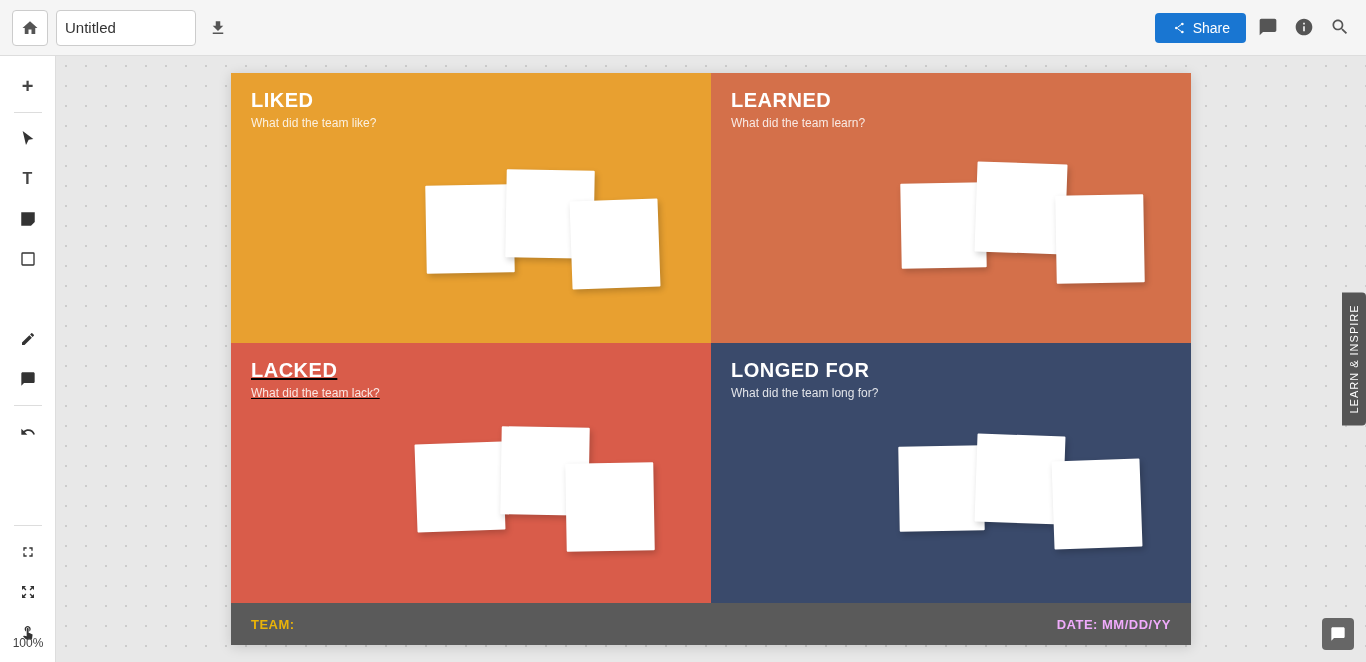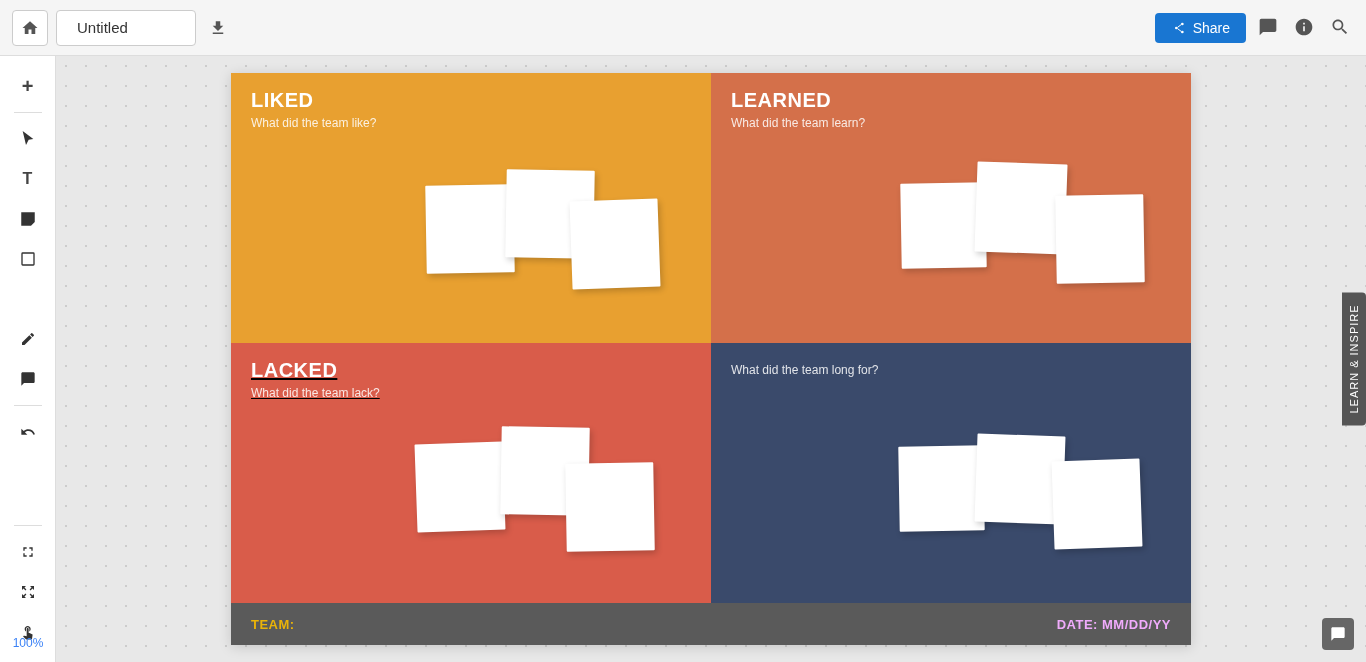--- a/index.html
+++ b/index.html
@@ -32,21 +32,21 @@
       display: flex; align-items: center; justify-content: center;
       cursor: pointer;
       margin-right: 8px;
     }
     #title-area {
       display: flex;
       align-items: center;
       background: #fff;
       border: 1px solid #ccc;
       border-radius: 4px;
-      padding: 0 20px;
+      padding: 0 8px;
       height: 36px;
       min-width: 140px;
     }
     #title-text {
       font-size: 15px;
       color: #333;
     }
     #export-btn {
       width: 32px; height: 32px;
       margin-left: 6px;
@@ -112,21 +112,21 @@
       background: #ddd;
       margin: 4px 0;
     }
     #zoom-label {
       position: absolute;
       bottom: 12px;
       left: 0;
       width: 56px;
       text-align: center;
       font-size: 12px;
-      color: #3b82f6;
+      color: #404040;
     }
 
     
     #canvas-area {
       position: absolute;
       top: 56px;
       left: 56px;
       right: 0;
       bottom: 0;
       background: #e8e8e8;
@@ -398,20 +398,21 @@
         <div class="quadrant-title">LACKED</div>
         <div class="quadrant-subtitle">What did the team lack?</div>
         <div class="sticky-notes-container">
           <div class="sticky"></div>
           <div class="sticky"></div>
           <div class="sticky"></div>
         </div>
       </div>
 
       <div class="quadrant" id="q-longed">
+        <div class="quadrant-title">LONGED FOR</div>
         <div class="quadrant-subtitle">What did the team long for?</div>
         <div class="sticky-notes-container">
           <div class="sticky"></div>
           <div class="sticky"></div>
           <div class="sticky"></div>
         </div>
       </div>
     </div>
 
     <div id="retro-footer">

